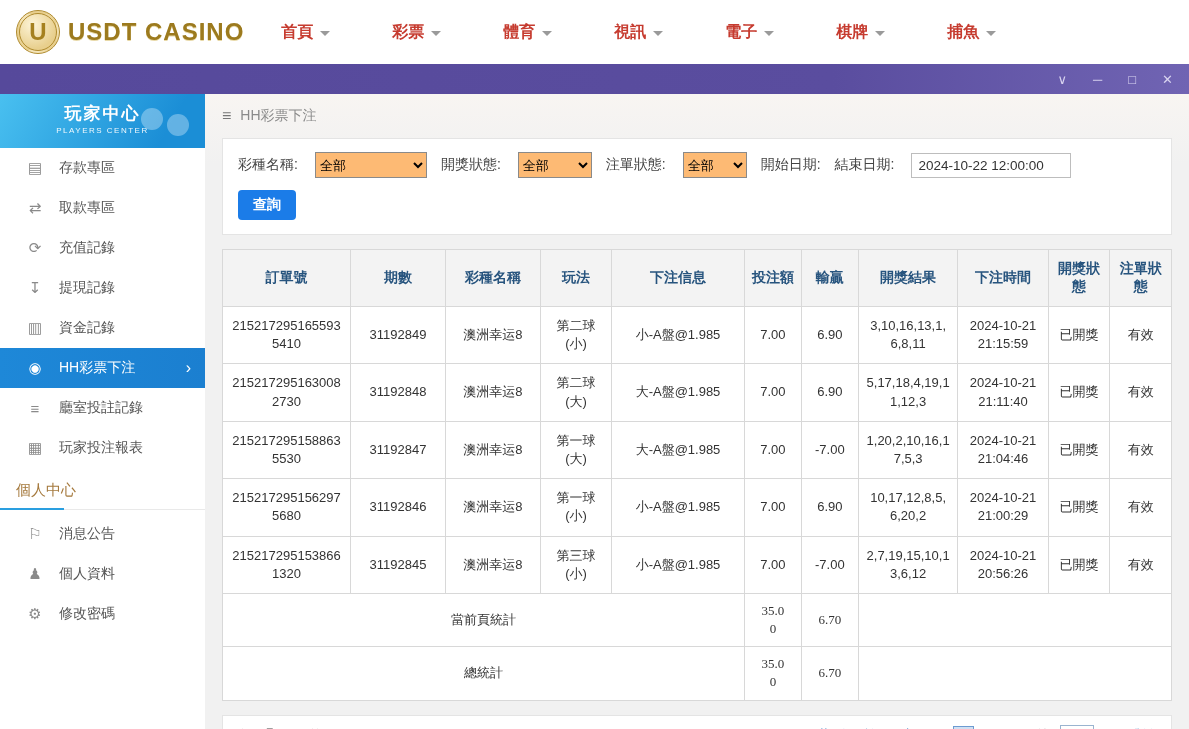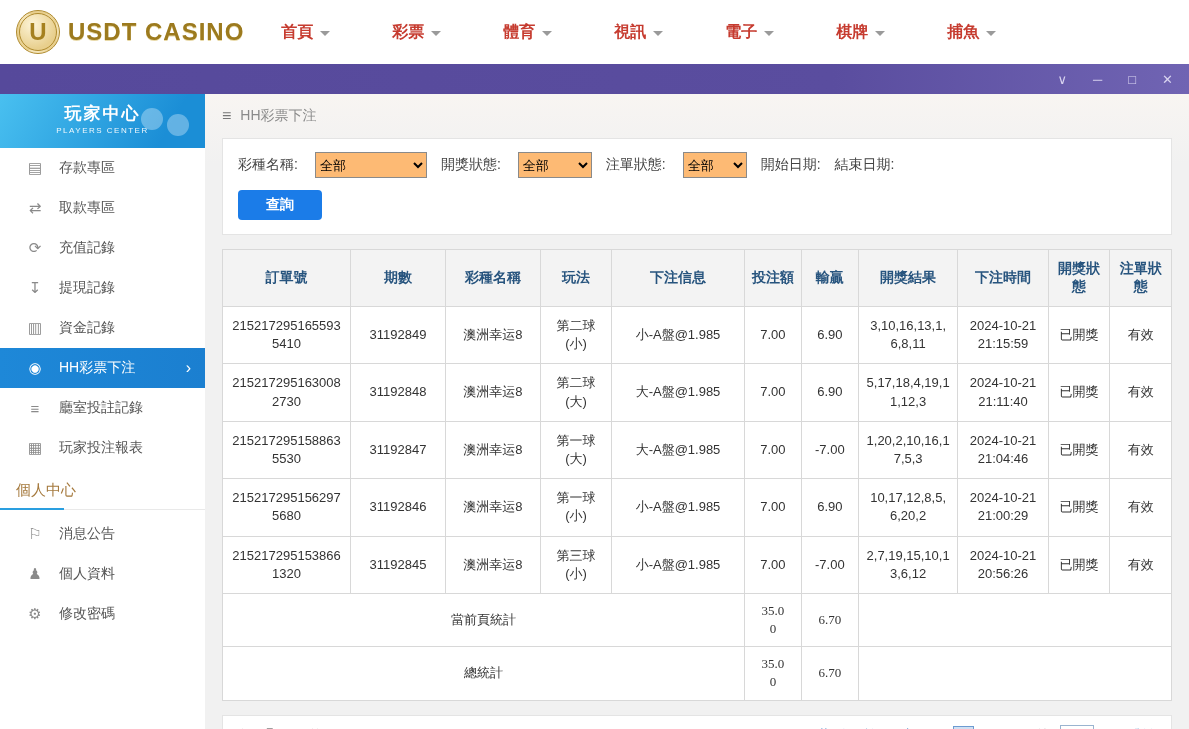--- a/index.html
+++ b/index.html
@@ -59,21 +59,21 @@
   .card { background:#fff; border:1px solid #e4e4e4; }
   .filter-card { padding:13px 15px 14px; margin-bottom:14px; }
   .filter-row { display:flex; align-items:center; flex-wrap:nowrap; font-size:14px; color:#444; }
   .fgroup { display:flex; align-items:center; gap:17px; margin-right:14px; white-space:nowrap; }
   select { height:26px; border:1px solid #8a8a8a; background:#fdba74; font-size:13px;
     font-family:inherit; }
   .sel-wide { width:112px; } .sel-mid { width:74px; } .sel-small { width:64px; }
   .date-input { height:25px; width:160px; border:1px solid #bdbdbd; font-size:13.5px;
     padding:2px 6px; color:#333; font-family:inherit; }
   .search-btn { margin-top:12px; background:#1b7ce8; color:#fff; border:none; border-radius:4px;
-    padding:6px 28px; font-size:14px; font-weight:bold; cursor:pointer; font-family:inherit; }
+    padding:6px 15px; font-size:14px; font-weight:bold; cursor:pointer; font-family:inherit; }
 
   
   .table-card { margin-bottom:14px; border:none; background:#fff; }
   table { width:100%; border-collapse:collapse; table-layout:fixed; }
   th { background:#f3f3f3; color:#27547e; font-weight:bold; font-size:14px; padding:10px 3px;
     border:1px solid #d8d8d8; }
   td { padding:10px 6px; font-size:13px; color:#333; text-align:center; border:1px solid #d8d8d8;
     word-break:break-all; line-height:1.4; }
   tr.summary td { padding:8px 15px; font-size:13px;font-family:Liberation Serif, serif; }
 
@@ -217,20 +217,21 @@
           <span>注單狀態:</span>
           <select class="sel-small">
             <option>全部</option>
           </select>
         </div>
         <div class="fgroup">
           <span>開始日期:</span>
         </div>
         <div class="fgroup">
           <span>結束日期:</span>
+          <input class="date-input" value="2024-10-22 12:00:00" style="">
         </div>
       </div>
       <button class="search-btn">查詢</button>
     </section>
 
     <section class="table-card">
       <table>
         <colgroup>
           <col style="width:13.5%">
             <col style="width:10%">

